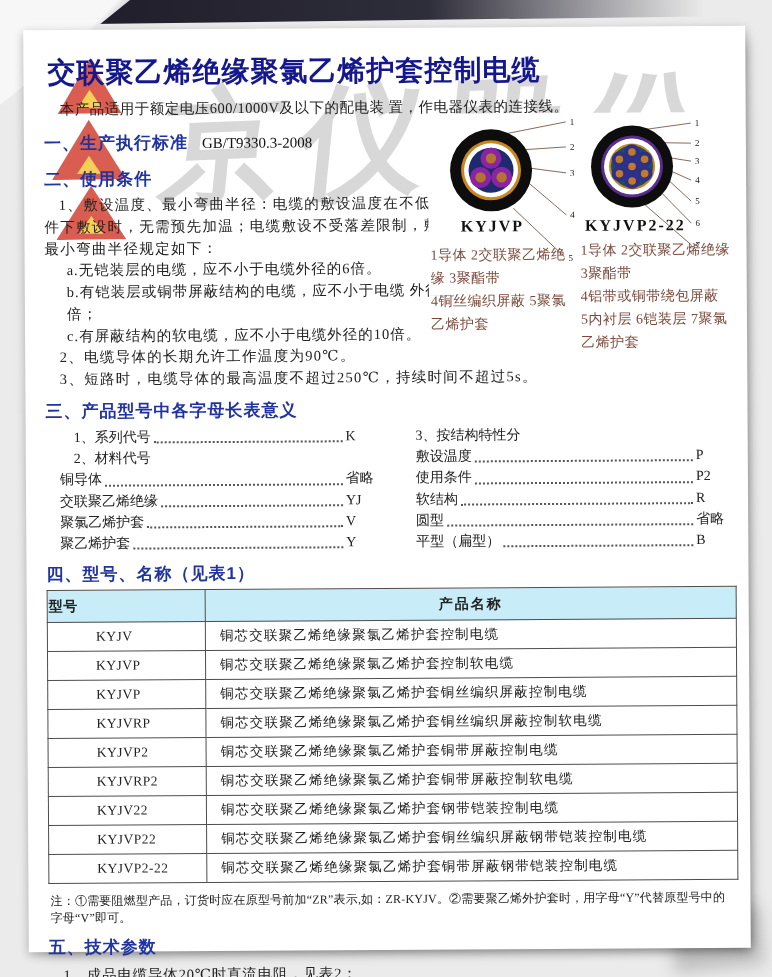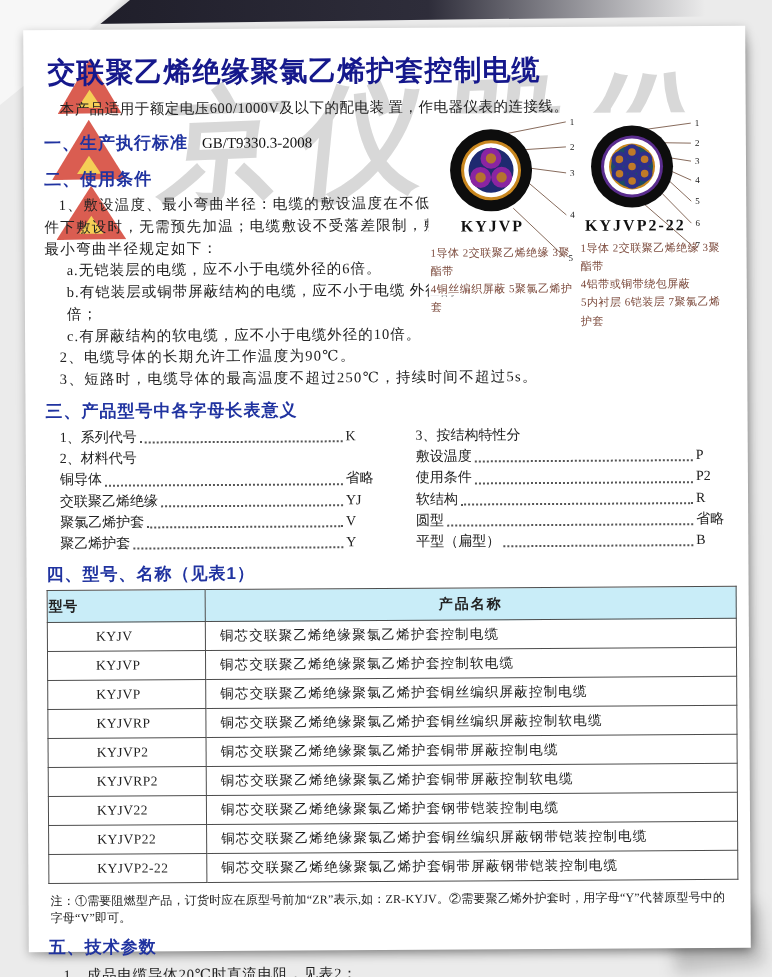--- a/index.html
+++ b/index.html
@@ -46,36 +46,36 @@
   .cond{width:452px;font-size:14.5px;line-height:1.5;letter-spacing:1.3px;}
   .cond .n{text-indent:1em;}
   .cond .s{margin-left:22px;letter-spacing:1px;}
   .cond .nw{white-space:nowrap;}
   .cols{display:flex;margin:2px 0 0 14px;font-size:14px;}
   .colL{width:336px;margin-right:34px;}
   .colR{width:330px;}
   .drow{display:flex;line-height:1.52;}
   .drow .dots{flex:1;border-bottom:2px dotted #555;margin:0 3px 4px;align-self:flex-end;}
   .drow .val{min-width:36px;}
-  .drow .ind{}
+  .drow .ind{margin-left:14px;}
   
   table{border-collapse:collapse;}
   .t1{width:690px;font-size:13.5px;margin-top:4px;}
   .t1 th,.t1 td{border:1px solid #4d4d4d;}
   .t1 th{background:#c9edf8;height:29px;font-weight:bold;font-size:14px;letter-spacing:2px;}
   .t1 td{height:26px;padding-left:48px;}
   .t1 .c1{width:108px;text-align:left;letter-spacing:0.5px;}
   .t1 .c2{padding-left:14px;letter-spacing:1.2px;}
   .note{font-size:12px;margin:9px 0 0 2px;letter-spacing:0.2px;}
   .it{font-size:14.5px;text-indent:1em;letter-spacing:0.8px;line-height:1.7;}
   
   .diagrams{position:absolute;left:404px;top:86px;width:302px;height:182px;z-index:3;background:#fff;}
   .dsvg{position:absolute;top:0;}
   .dname{position:absolute;text-align:center;font-weight:bold;font-size:16px;letter-spacing:2px;color:#111;}
-  .dcap{position:absolute;font-size:11px;color:#7c4a3c;line-height:1.65;letter-spacing:0.5px;}
+  .dcap{position:absolute;font-size:14px;color:#7c4a3c;line-height:1.65;letter-spacing:0.5px;}
 </style>
 </head>
 <body>
 
 <div class="topbar"></div>
 <div class="fold"></div>
 <div class="curl"></div>
 
 <div class="page">
   <div class="wm-text">京仪股份</div>

